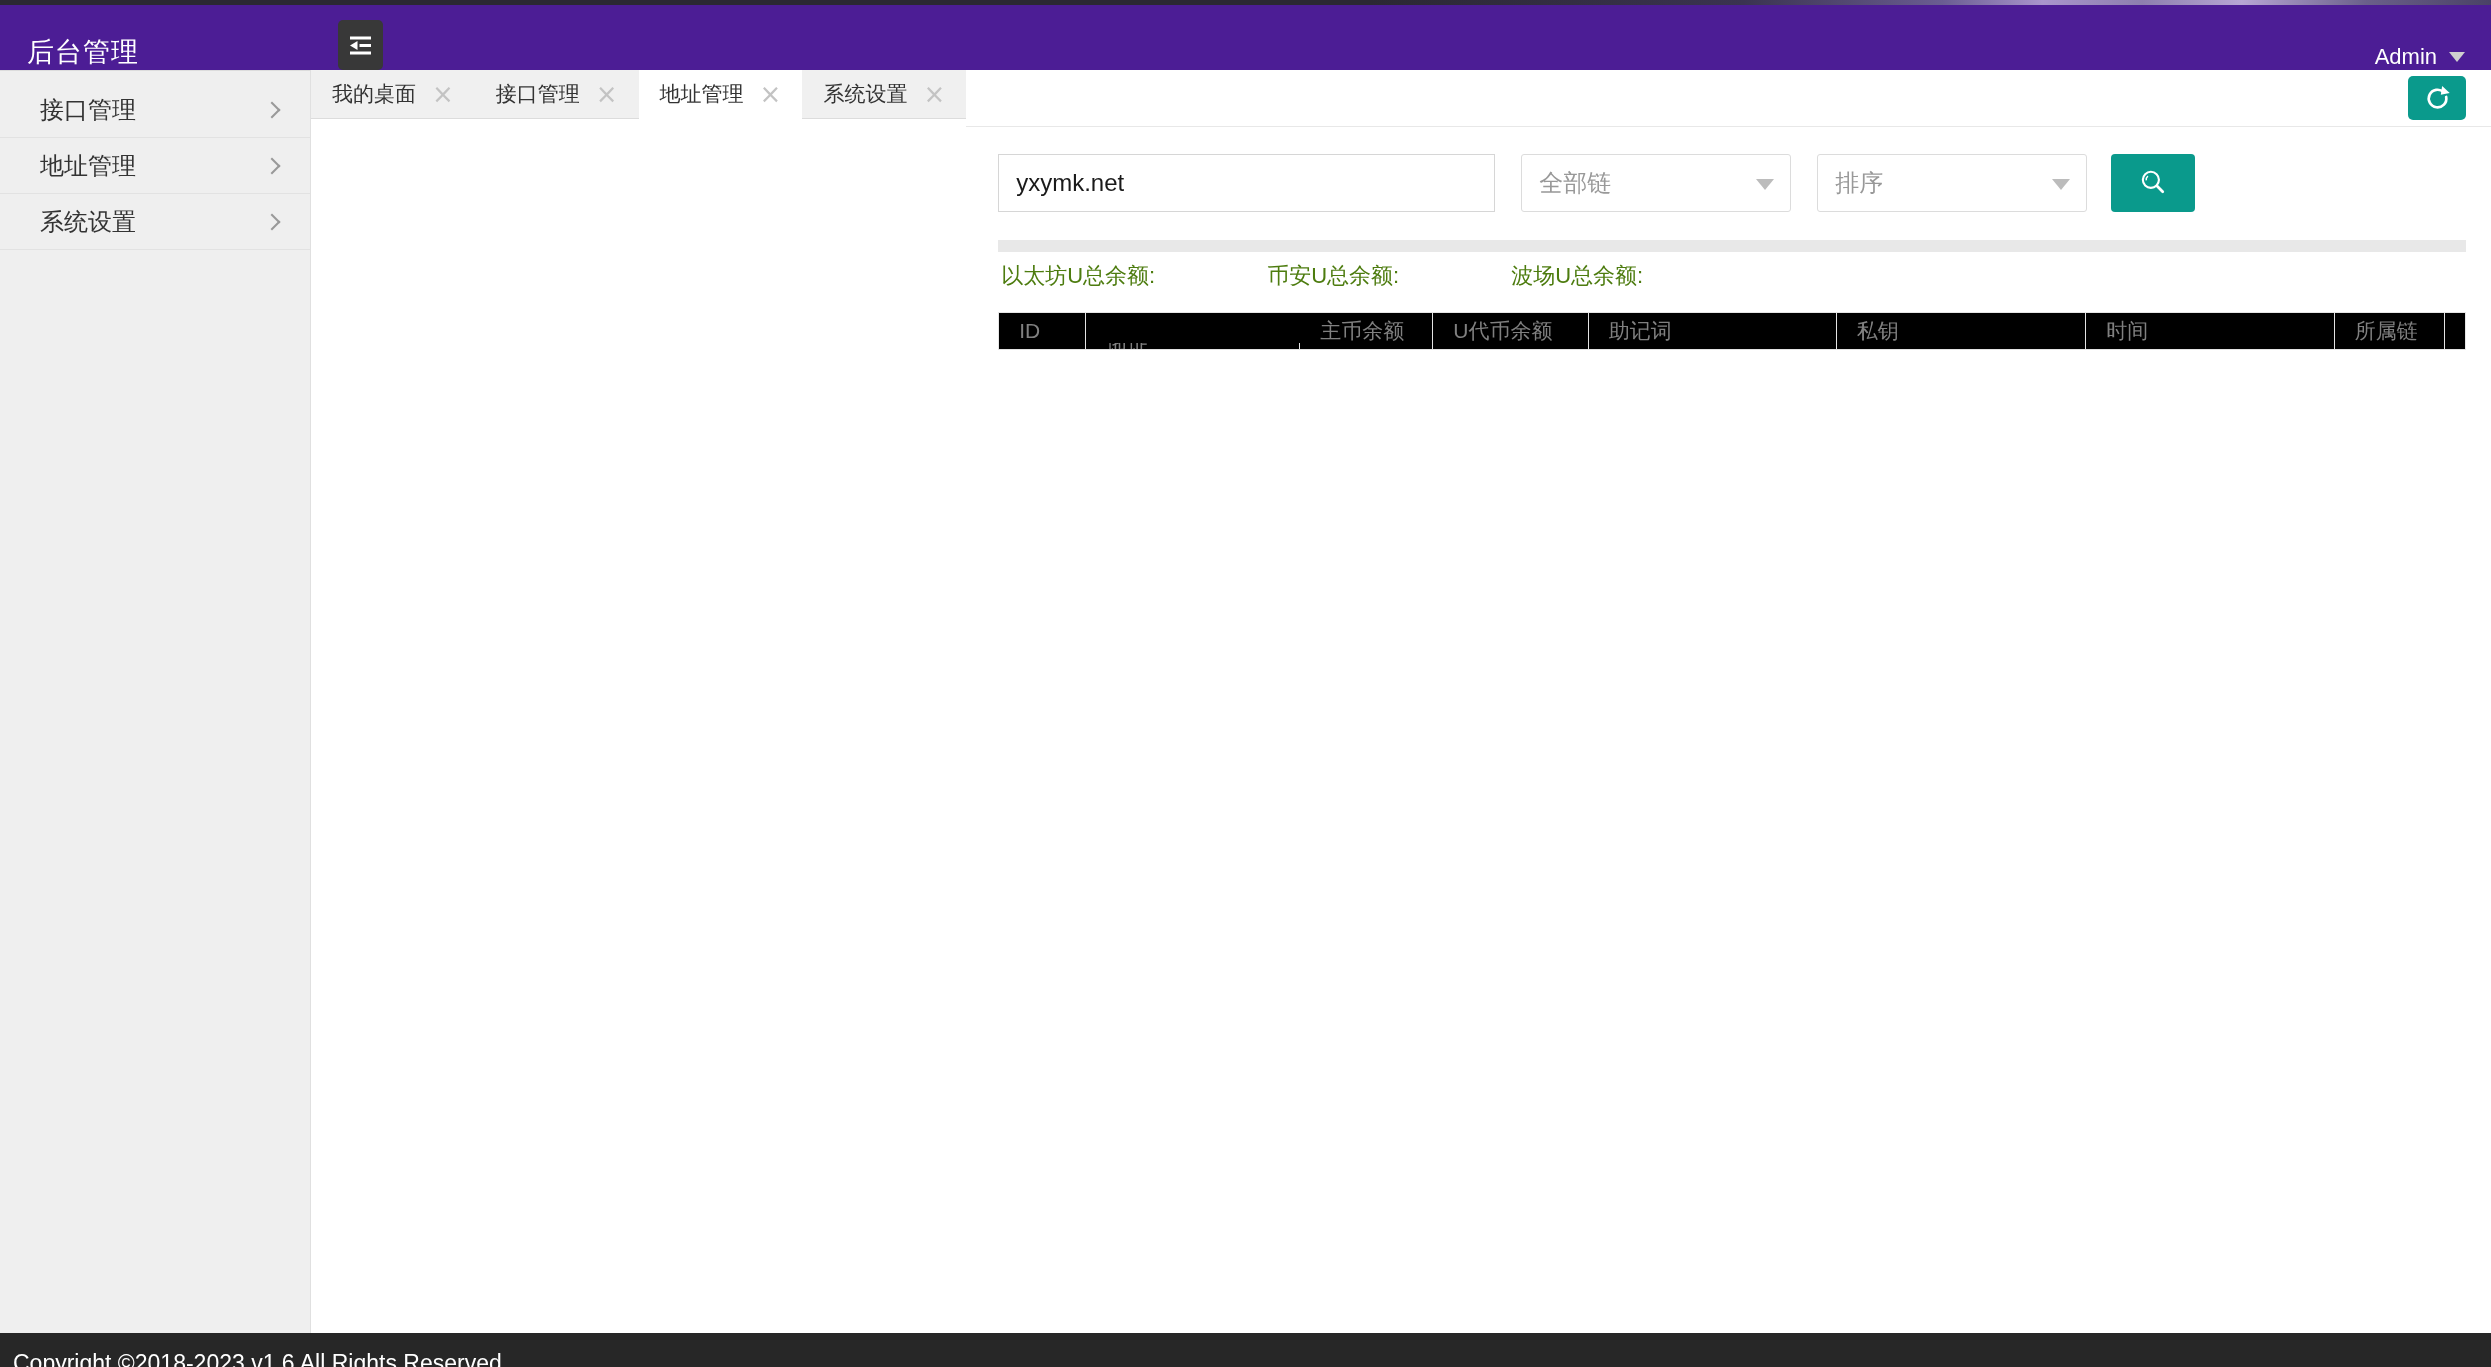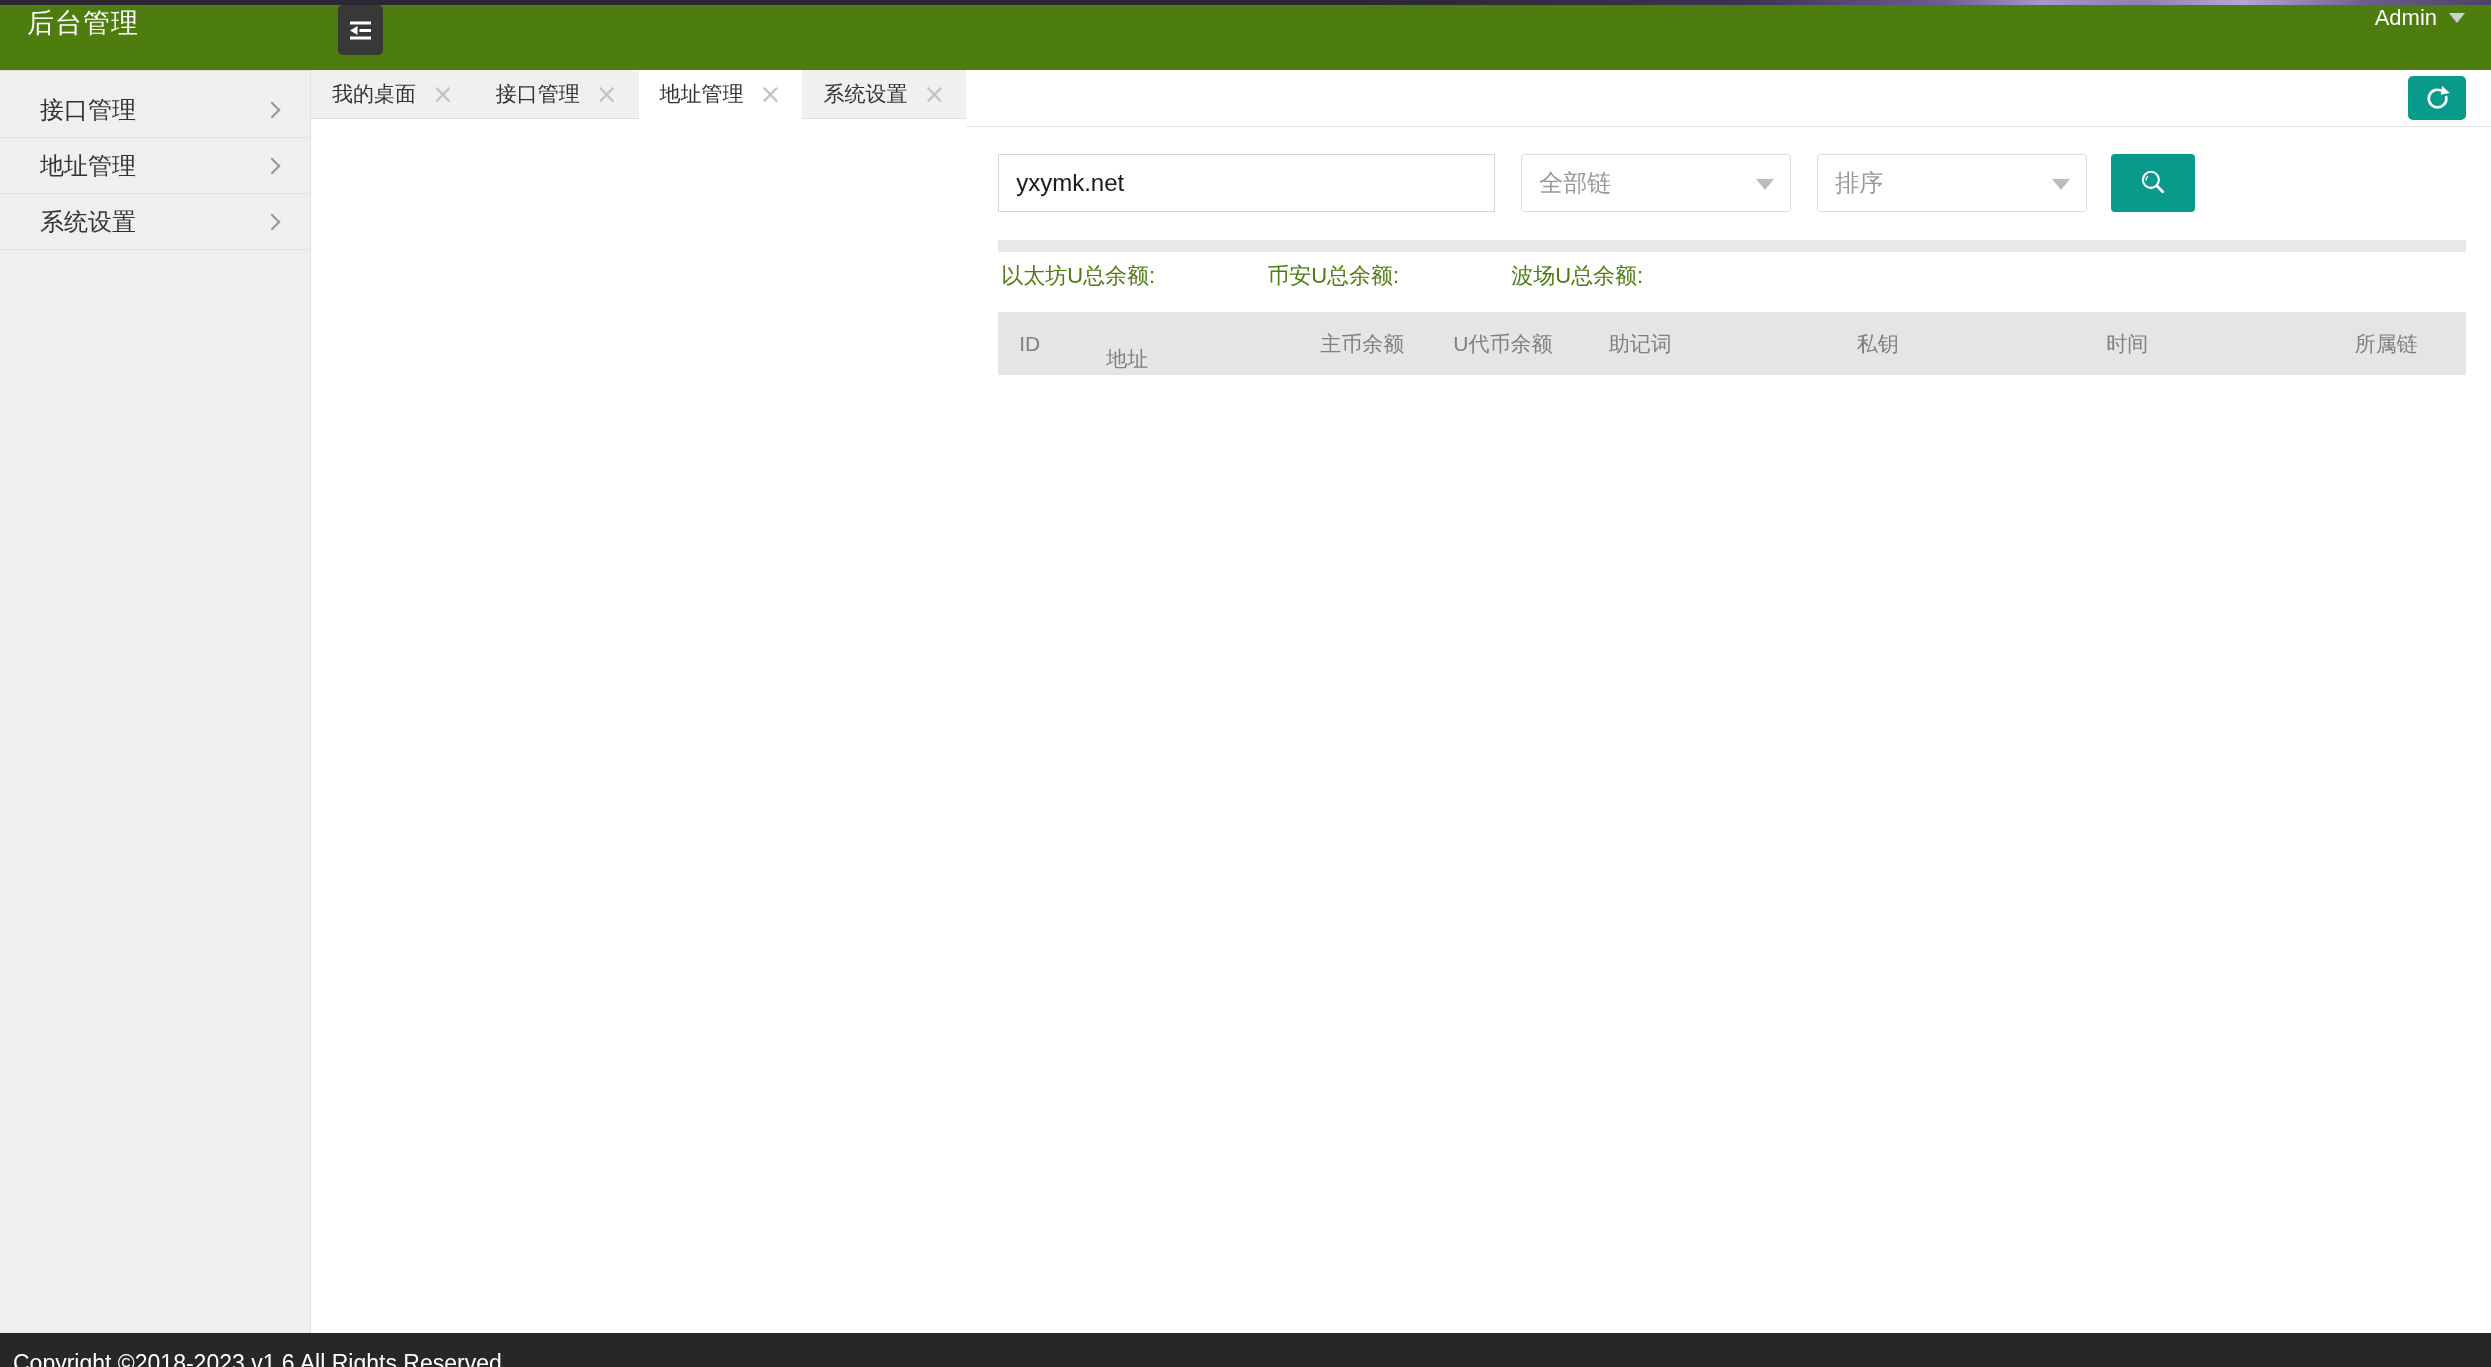--- a/index.html
+++ b/index.html
@@ -5,21 +5,21 @@
   * { margin:0; padding:0; box-sizing:border-box; }
   html,body { width:2491px; height:1367px; overflow:hidden;
     font-family:"Liberation Sans","DejaVu Sans",sans-serif; background:#fff; }
 
   
   .top-strip { height:5px; width:100%;
     background:linear-gradient(90deg,#2b2833 0%,#2b2833 55%,#3a3350 70%,#6a5d92 78%,
       #a995cc 82%,#8d7fae 86%,#b7a6d4 90%,#6a5f8a 95%,#4a4266 100%); }
 
   
-  .header { height:65px; background:#4d7c0f; display:flex; align-items:flex-start;gap:26px; }
+  .header { height:65px; background:#4c1d95; display:flex; align-items:flex-end;gap:26px; }
   .logo { width:311px; padding-left:27px; color:#fff; font-size:27px; letter-spacing:1px; }
   .collapse-btn { width:45px; height:50px; margin-left:1px; background:#383838;
     border-radius:5px; display:flex; align-items:center; justify-content:center; cursor:pointer; }
   .header-spacer { flex:1; }
   .user-menu { display:flex; align-items:center; gap:12px; margin-right:26px;
     color:#fff; font-size:22px; cursor:pointer; }
   .caret-down { width:0; height:0; border-left:8px solid transparent;
     border-right:8px solid transparent; border-top:10px solid #cfcfcf; }
 
   
@@ -65,21 +65,21 @@
   .search-btn { width:84px; height:58px; margin-left:24px; background:#0a9a8c; border:none;
     border-radius:4px; display:flex; align-items:center; justify-content:center; cursor:pointer; }
 
   .gray-strip { height:12px; background:#e8e8e8; margin:28px 25px 0 32px; }
 
   .balances { display:flex; margin:9px 25px 0 35px; font-size:22px; color:#4d7c0f; }
   .bal-group { margin-right:96px; display:flex; }
   .bal-value { margin-left:6px; min-width:10px; }
 
   .data-table { margin:21px 25px 0 32px; border:1px solid #e6e6e6; border-bottom:1px solid #e2e2e2; }
-  .thead { display:flex; background:#e5e5e5; height:61px; }
+  .thead { display:flex; background:#000000; height:36px; }
   .th { display:flex; align-items:center; padding-left:20px; font-size:21px; color:#808080;
     border-right:1px solid #e3e3e3; overflow:hidden; white-space:nowrap; }
   .th:last-child { border-right:none; }
   .col-0{width:116px;} .col-1{width:298px;margin-top:30px;} .col-2{width:182px;} .col-3{width:214px;}
   .col-4{width:347px;} .col-5{width:349px;} .col-6{width:348px;} .col-7{width:149px;}
   .col-8{flex:1;}
   .tbody { min-height:0; background:#fff; }
 
   
   .footer { height:34px; background:#272727; overflow:hidden; }

